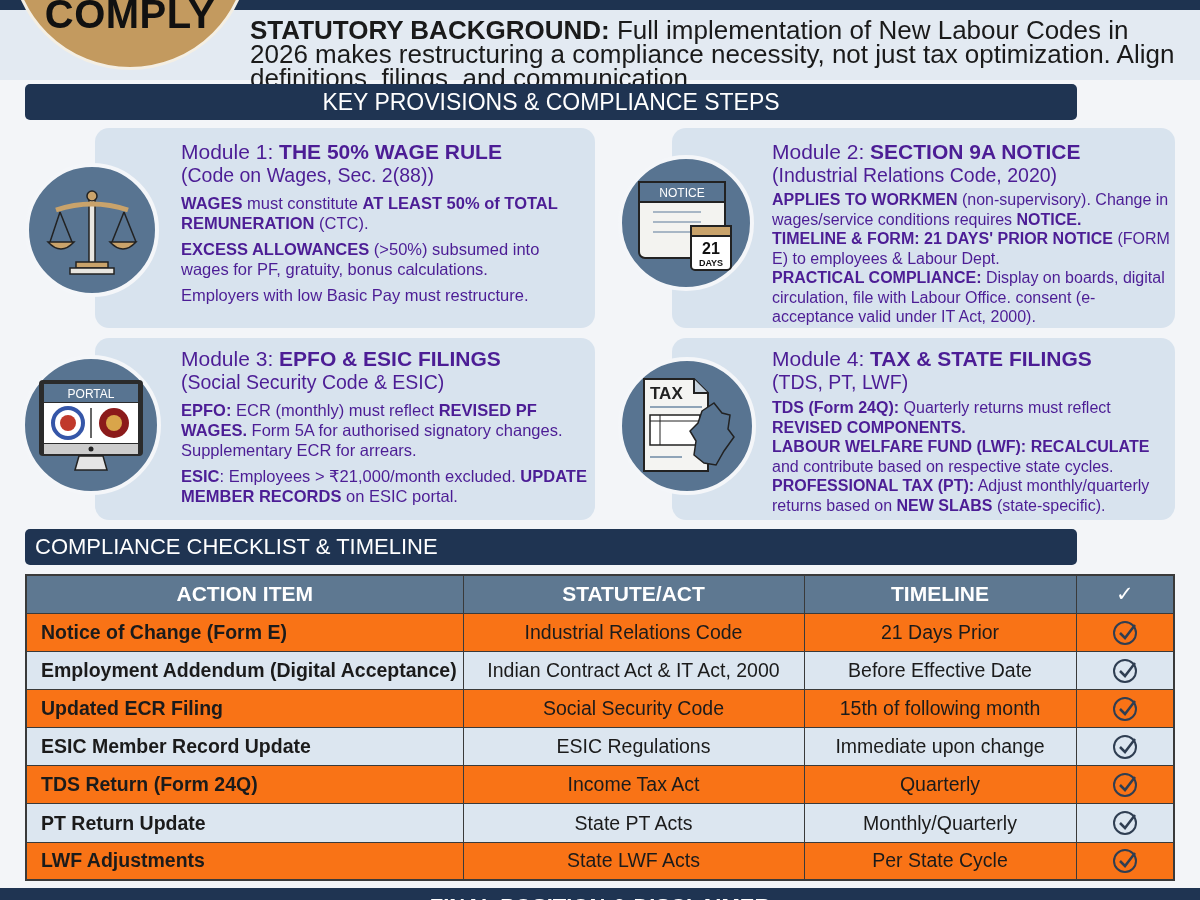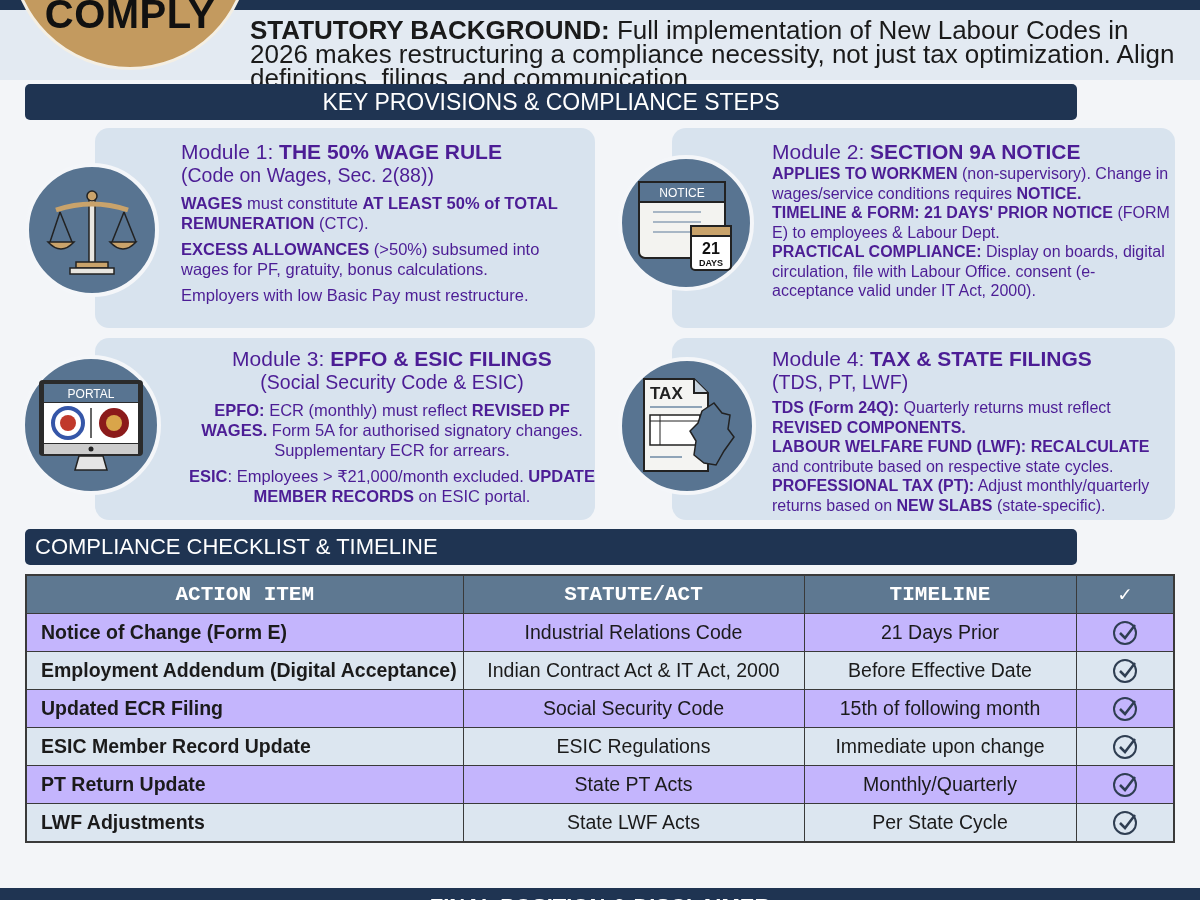--- a/index.html
+++ b/index.html
@@ -40,23 +40,23 @@
   }
   .card-text { position: absolute; font-size: 16.5px; line-height: 20px; color: #4c1d95; }
   .card-text .title { font-size: 21px; line-height: 24px; }
   .card-text .sub { font-size: 19.5px; line-height: 23px; margin-bottom: 6px; }
   .card-text p { margin-bottom: 6px; }
   .card-text.tight p { margin-bottom: 0; }
   .table-wrap { position: absolute; left: 25px; top: 574px; width: 1150px; }
   table { width: 100%; border-collapse: collapse; border: 2px solid #3a3a3a; }
   th {
     background: #5e7891; color: #fff; font-size: 21px; font-weight: 700; height: 38px;
-    border: 1px solid #3a3a3a; text-align: center; font-family: Liberation Mono, monospace;
-  }
-  td { height: 38.2px; border: 1px solid #3a3a3a; font-size: 19.5px; text-align: center; background: #c4b5fd; }
+    border: 1px solid #3a3a3a; text-align: center;
+  }
+  td { height: 38.2px; border: 1px solid #3a3a3a; font-size: 19.5px; text-align: center; background: #f97316; }
   tr:nth-child(even) td { background: #dce6f0; }
   td.action { text-align: left; padding-left: 14px; font-weight: 700; }
   .check-circle {
     display: inline-block; width: 24px; height: 24px; border: 2px solid #2f3e52; border-radius: 50%;
     position: relative; vertical-align: middle;
   }
   .bottombar {
     position: absolute; left: 0; top: 888px; width: 1200px; height: 40px; background: #1f3452;
     color: #fff; font-weight: 700; font-size: 22px; text-align: center; padding-top: 6px;
   }
@@ -111,20 +111,21 @@
     <line x1="22" y1="54" x2="70" y2="54" stroke="#a7b6c5" stroke-width="2"></line>
     <line x1="22" y1="64" x2="60" y2="64" stroke="#a7b6c5" stroke-width="2"></line>
     <rect x="60" y="58" width="40" height="44" rx="4" fill="#fff" stroke="#222" stroke-width="2"></rect>
     <rect x="60" y="58" width="40" height="10" fill="#c9a36b" stroke="#222" stroke-width="2"></rect>
     <text x="80" y="86" font-size="16" font-weight="bold" text-anchor="middle" fill="#111" font-family="Liberation Sans, sans-serif">21</text>
     <text x="80" y="98" font-size="9" font-weight="bold" text-anchor="middle" fill="#111" font-family="Liberation Sans, sans-serif">DAYS</text>
   </svg>
 </div>
 <div class="card-text tight" style="left:772px; top:140px; width:400px; font-size:16px; line-height:19.5px;">
   <div class="title"><span>Module 2: </span><b>SECTION 9A NOTICE</b></div>
+  <div class="sub" style="margin-bottom:3px;">(Industrial Relations Code, 2020)</div>
   <p><b>APPLIES TO WORKMEN</b><span> (non-supervisory). Change in wages/service conditions requires </span><b>NOTICE.</b></p>
   <p><b>TIMELINE &amp; FORM: 21 DAYS' PRIOR NOTICE</b><span> (FORM E) to employees &amp; Labour Dept.</span></p>
   <p><b>PRACTICAL COMPLIANCE:</b><span> Display on boards, digital circulation, file with Labour Office. consent (e-acceptance valid under IT Act, 2000).</span></p>
 </div>
 
 <div class="card" style="left:95px; top:338px; width:500px; height:182px;"></div>
 <div class="icon-circle" style="left:21px; top:355px; width:140px; height:140px;">
   <svg width="120" height="110" viewBox="0 0 120 110">
     <rect x="8" y="10" width="104" height="76" rx="4" fill="#2b2b2b"></rect>
     <rect x="13" y="14" width="94" height="18" fill="#587491"></rect>
@@ -133,21 +134,21 @@
     <circle cx="37" cy="53" r="15" fill="#fff" stroke="#3556a8" stroke-width="4"></circle>
     <circle cx="37" cy="53" r="8" fill="#c0392b"></circle>
     <line x1="60" y1="38" x2="60" y2="68" stroke="#333" stroke-width="1.5"></line>
     <circle cx="83" cy="53" r="15" fill="#8b1a1a"></circle>
     <circle cx="83" cy="53" r="8" fill="#d9a54a"></circle>
     <rect x="13" y="74" width="94" height="10" fill="#ccc"></rect>
     <circle cx="60" cy="79" r="2.5" fill="#222"></circle>
     <path d="M48 86 L44 100 L76 100 L72 86 Z" fill="#e5e5e5" stroke="#222" stroke-width="1.5"></path>
   </svg>
 </div>
-<div class="card-text" style="left:187px; top:347px; width:410px;text-align:center;">
+<div class="card-text" style="left:181px; top:347px; width:410px;">
   <div class="title"><span>Module 3: </span><b>EPFO &amp; ESIC FILINGS</b></div>
   <div class="sub">(Social Security Code &amp; ESIC)</div>
   <p><b>EPFO:</b><span> ECR (monthly) must reflect </span><b>REVISED PF WAGES.</b><span> Form 5A for authorised signatory changes. Supplementary ECR for arrears.</span></p>
   <p><b>ESIC</b><span>: Employees &gt; ₹21,000/month excluded. </span><b>UPDATE MEMBER RECORDS</b><span> on ESIC portal.</span></p>
 </div>
 
 <div class="card" style="left:672px; top:338px; width:503px; height:182px;"></div>
 <div class="icon-circle" style="left:618px; top:357px; width:138px; height:138px;">
   <svg width="110" height="110" viewBox="0 0 110 110">
     <path d="M12 8 L62 8 L76 22 L76 100 L12 100 Z" fill="#f4f4f2" stroke="#222" stroke-width="2"></path>
@@ -208,20 +209,28 @@
         </tr>
         <tr>
           <td class="action">ESIC Member Record Update</td>
           <td>ESIC Regulations</td>
           <td>Immediate upon change</td>
           <td><span class="check-circle"><svg width="20" height="20" viewBox="0 0 20 20" style="position:absolute;left:1px;top:0px;">
                 <path d="M4 10 L9 15 L19 2" stroke="#2f3e52" stroke-width="2.5" fill="none"></path>
               </svg></span></td>
         </tr>
         <tr>
+          <td class="action">TDS Return (Form 24Q)</td>
+          <td>Income Tax Act</td>
+          <td>Quarterly</td>
+          <td><span class="check-circle"><svg width="20" height="20" viewBox="0 0 20 20" style="position:absolute;left:1px;top:0px;">
+                <path d="M4 10 L9 15 L19 2" stroke="#2f3e52" stroke-width="2.5" fill="none"></path>
+              </svg></span></td>
+        </tr>
+        <tr>
           <td class="action">PT Return Update</td>
           <td>State PT Acts</td>
           <td>Monthly/Quarterly</td>
           <td><span class="check-circle"><svg width="20" height="20" viewBox="0 0 20 20" style="position:absolute;left:1px;top:0px;">
                 <path d="M4 10 L9 15 L19 2" stroke="#2f3e52" stroke-width="2.5" fill="none"></path>
               </svg></span></td>
         </tr>
         <tr>
           <td class="action">LWF Adjustments</td>
           <td>State LWF Acts</td>

